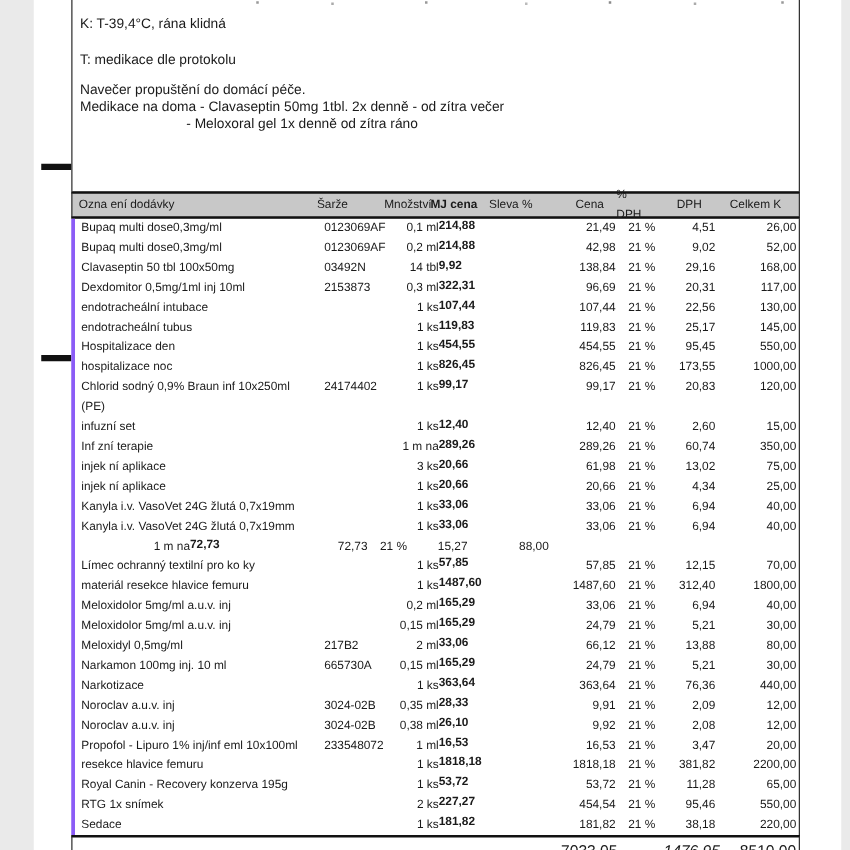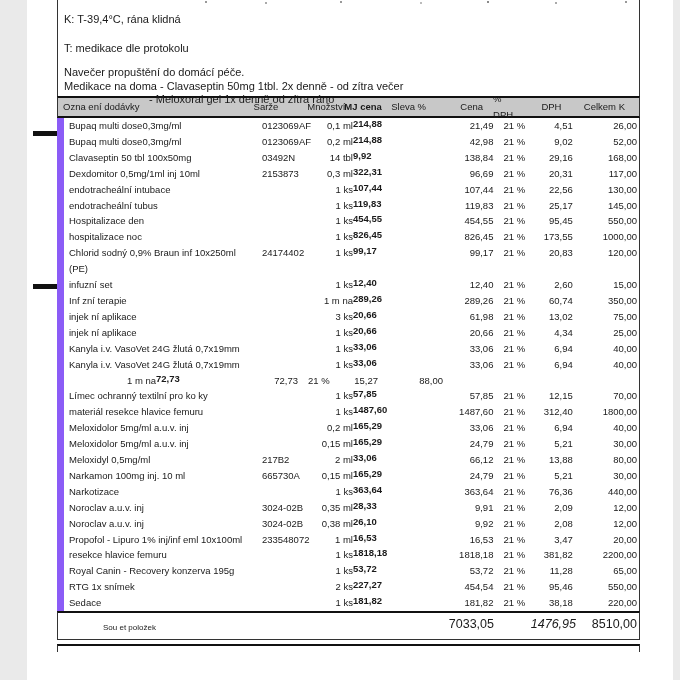--- a/index.html
+++ b/index.html
@@ -8,32 +8,32 @@
          font-family:"Liberation Sans",sans-serif;color:#1a1a1a;}
   .strip{position:absolute;top:0;height:680px;background:#eaeaea;}
   .strip.left{left:0;width:27px;}
   .strip.right{left:673px;width:7px;}
   .artifact-top{position:absolute;top:1px;left:0;width:2px;height:2px;background:transparent;
     box-shadow:205px 0 #999,265px 1px #aaa,340px 0 #999,420px 1px #bbb,487px 0 #8a8a8a,555px 1px #aaa,625px 0 #999;}
   .fold-mark{position:absolute;left:33px;width:24px;height:5px;background:#111;}
   .fold-mark.m1{top:131px;}
   .fold-mark.m2{top:284px;}
   .docbox{position:absolute;left:57px;top:0;width:583px;}
-  .topbox{position:relative;height:96px;border-left:1px solid #333;border-right:1px solid #333;
+  .topbox{position:relative;height:153px;border-left:1px solid #333;border-right:1px solid #333;
           box-sizing:border-box;font-size:11px;}
   .note{position:absolute;white-space:nowrap;}
   .n1{left:6px;top:13px;}
   .n2{left:6px;top:42px;}
   .n3{left:6px;top:66px;}
   .n4{left:6px;top:80px;}
   .n5{left:91px;top:93px;}
   .thead{display:flex;align-items:center;height:22px;background:#c8c8c8;box-sizing:border-box;
          border-top:2px solid #111;border-bottom:2px solid #111;border-left:1px solid #333;border-right:1px solid #333;
          font-size:9.5px;padding-right:14px;}
-  .tbody{box-sizing:border-box;min-height:493px;border-left:7px solid #8b5cf6;border-right:1px solid #333;
+  .tbody{box-sizing:border-box;min-height:493px;border-left:3px solid #8b5cf6;border-right:1px solid #333;
          font-size:9.5px;padding-right:2px;}
   .trow{display:flex;align-items:flex-start;}
   .c{box-sizing:border-box;line-height:15.9px;}
   .c.name{width:200px;padding-left:5px;}
   .c.batch{width:55px;}
   .c.qty{width:37px;text-align:right;}
   .c.mj{width:48px;text-align:left;font-weight:bold;}
   .c.sleva{width:39px;text-align:left;}
   .c.cena{width:55px;text-align:right;}
   .c.vatp{width:40px;padding-left:10px;}

